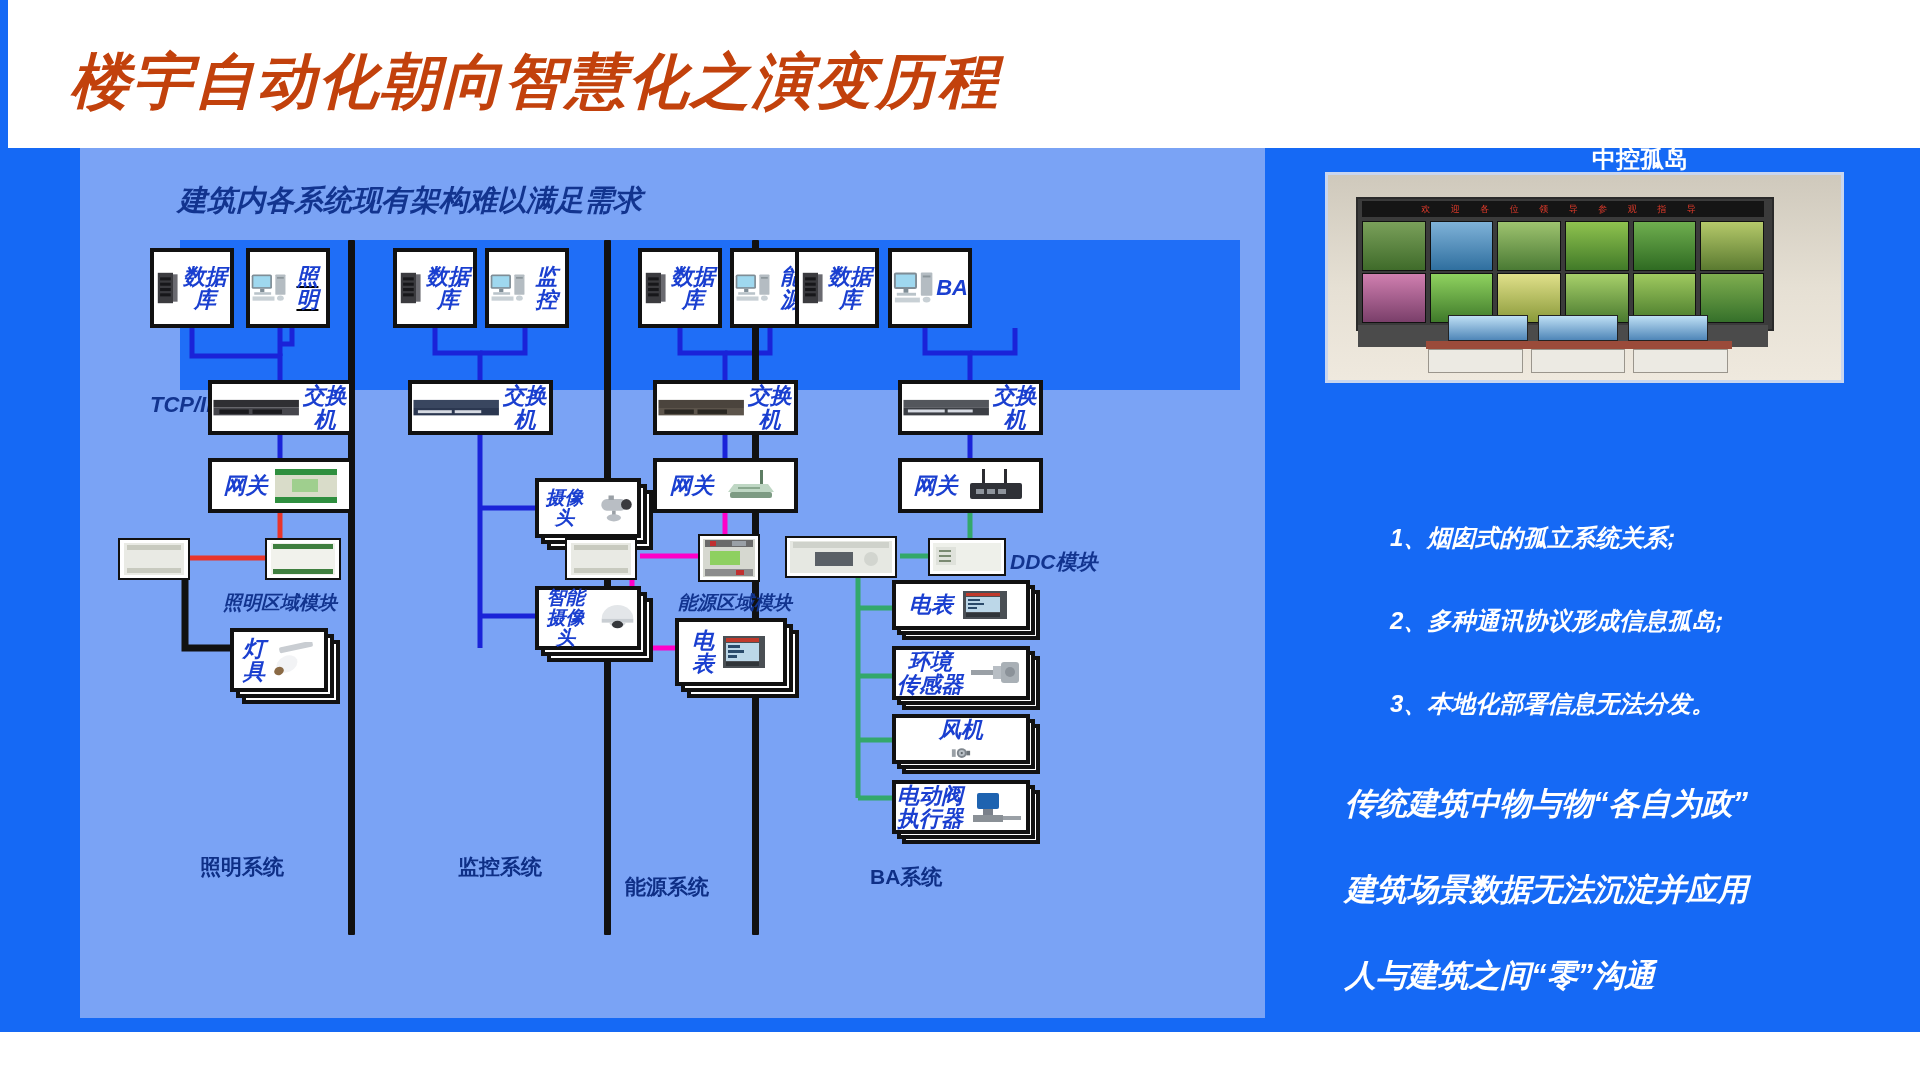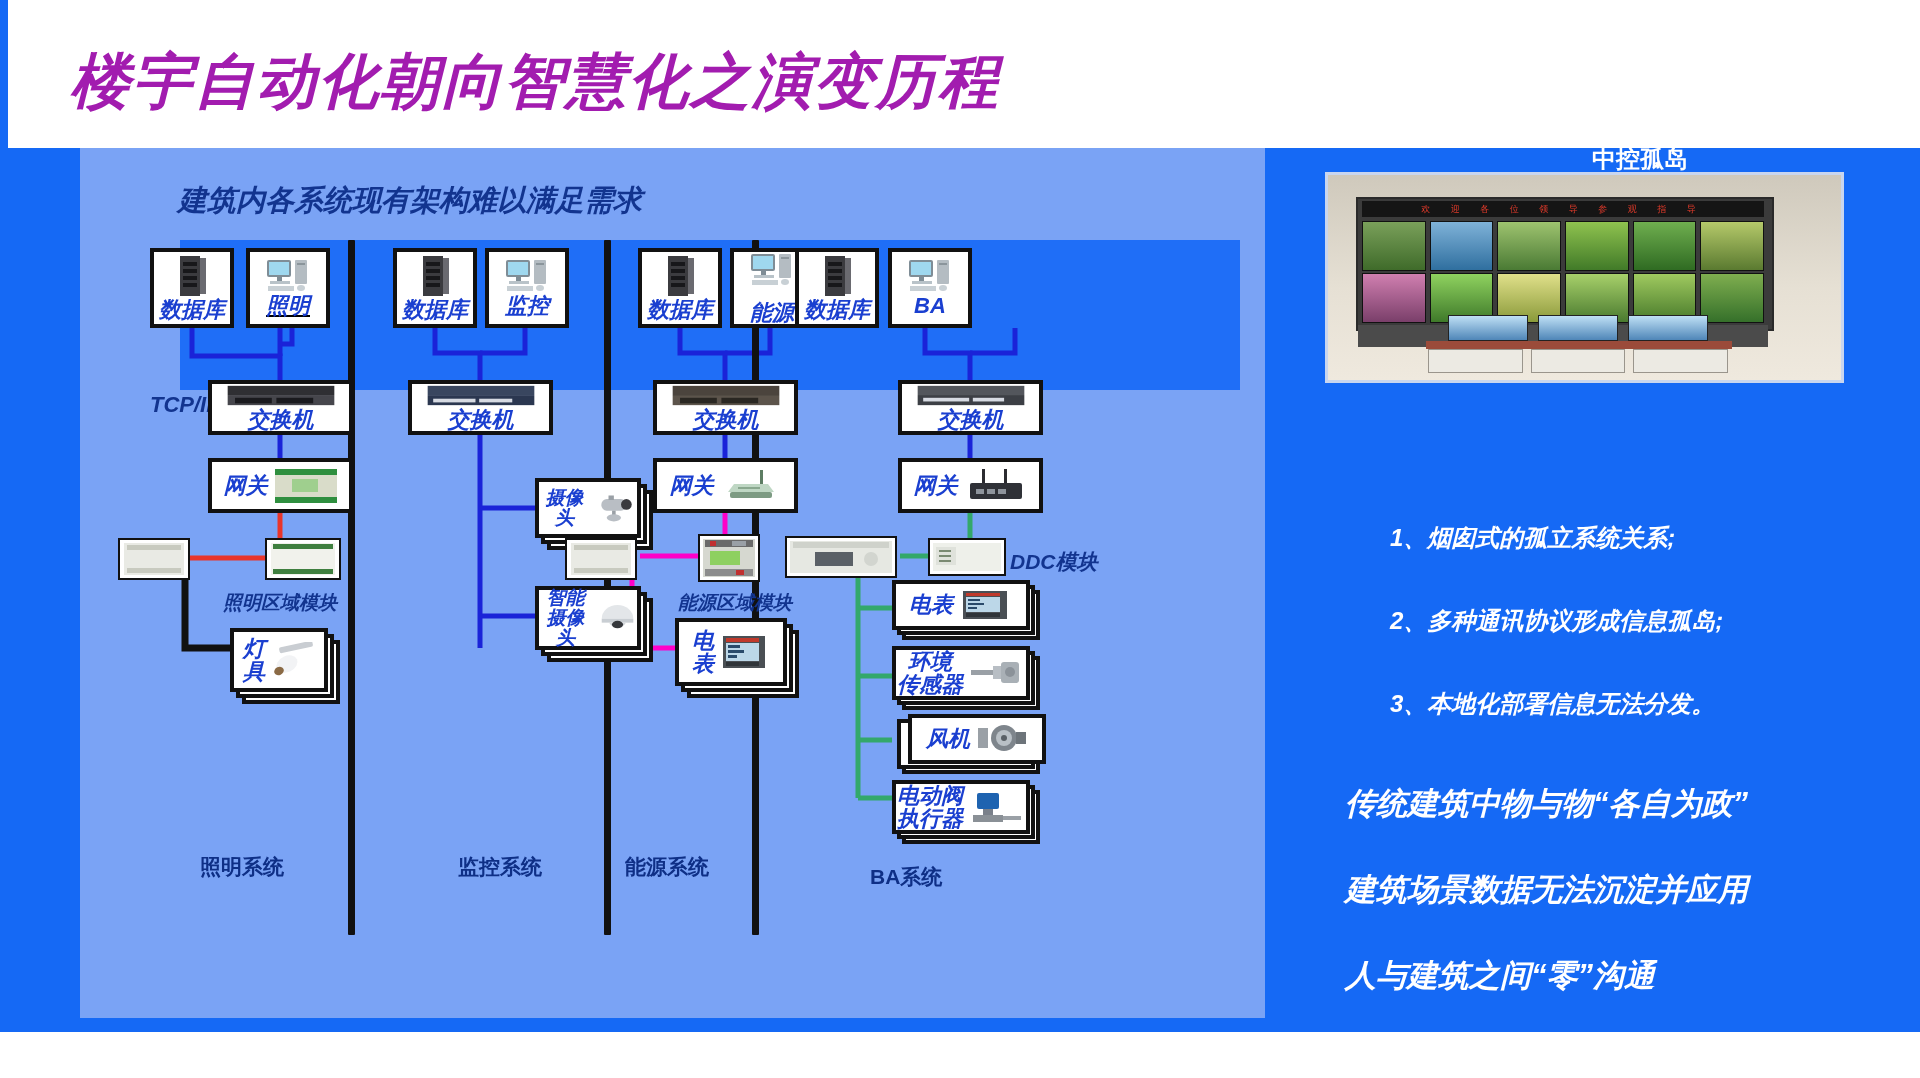--- a/index.html
+++ b/index.html
@@ -13,21 +13,21 @@
   
   #page{position:absolute;inset:0;background:#ffffff;}
   #band{position:absolute;left:0;top:148px;width:1920px;height:884px;background:#1569f5;}
   #bandBottom{position:absolute;left:0;top:1032px;width:1920px;height:46px;background:#ffffff;}
   #leftEdge{position:absolute;left:0;top:0;width:8px;height:1078px;background:#1569f5;}
 
   
   #title{
     position:absolute;left:70px;top:42px;
     font-size:60px;font-weight:bold;font-style:italic;
-    color:#a21caf;letter-spacing:2px;white-space:nowrap;
+    color:#c2410c;letter-spacing:2px;white-space:nowrap;
     font-family:"DejaVu Sans","Liberation Sans",sans-serif;
   }
 
   
   #panel{
     position:absolute;left:80px;top:148px;width:1185px;height:870px;
     background:#7aa3f5;
   }
   #subtitle{
     position:absolute;left:98px;top:33px;
@@ -40,21 +40,21 @@
     background:#1f6ef7;
   }
   
   .divider{position:absolute;width:7px;background:#111;border-radius:1px;}
 
   
   .card{
     position:absolute;background:#ffffff;border:4px solid #111;
     box-sizing:border-box;
     display:flex;align-items:center;justify-content:center;
-    flex-direction:column;
+    flex-direction:row;
   }
   .card .lbl{
     font-size:22px;font-weight:bold;font-style:italic;color:#1a3fd0;
     line-height:1.05;text-align:center;
   }
   .card.row{flex-direction:row;gap:6px;}
   .stack{position:absolute;}
   .stack .sh{position:absolute;background:#fff;border:4px solid #111;box-sizing:border-box;}
 
   .plainlabel{
@@ -377,21 +377,21 @@
           <rect x="6" y="11" width="33" height="18" fill="#bcd7e8"></rect>
           <g fill="#2a4a6a">
               <rect x="8" y="13" width="12" height="3"></rect>
               <rect x="8" y="18" width="16" height="3"></rect>
               <rect x="8" y="23" width="9" height="3"></rect>
             </g>
           <rect x="6" y="30" width="33" height="4" fill="#2f3439"></rect>
         </svg>
       </div>
     </div>
-    <div class="syslabel" style="left:545px;top:705px;">能源系统</div>
+    <div class="syslabel" style="left:545px;top:725px;">能源系统</div>
 
     <div class="card" style="left:715px;top:100px;width:84px;height:80px;">
       <svg width="34" height="44" viewBox="0 0 34 44">
         <rect x="5" y="2" width="20" height="40" fill="#3b3b3f"></rect>
           <rect x="25" y="4" width="6" height="36" fill="#6a6a70"></rect>
         <g fill="#17171a">
             <rect x="8" y="8" width="14" height="4"></rect>
             <rect x="8" y="15" width="14" height="4"></rect>
             <rect x="8" y="22" width="14" height="4"></rect>
             <rect x="8" y="29" width="14" height="4"></rect>
@@ -485,21 +485,21 @@
               <rect x="9" y="15" width="16" height="2"></rect>
               <rect x="9" y="19" width="9" height="2"></rect>
             </g>
           <rect x="7" y="25" width="34" height="4" fill="#2f3439"></rect>
         </svg>
       </div>
     </div>
     <div class="stack" style="left:812px;top:566px;width:150px;height:62px;">
       <div class="sh" style="left:10px;top:10px;width:138px;height:50px;"></div>
       <div class="sh" style="left:5px;top:5px;width:138px;height:50px;"></div>
-      <div class="card row" style="left:16px;top:0;width:138px;height:50px;">
+      <div class="card row" style="left:0;top:0;width:138px;height:50px;flex-direction:column;">
         <span class="lbl">风机</span>
         <svg width="52" height="34" viewBox="0 0 52 34">
           <rect x="2" y="6" width="10" height="20" fill="#9aa0a6"></rect>
             <circle cx="28" cy="16" r="13" fill="#7e858c"></circle>
           <circle cx="28" cy="16" r="8" fill="#b9c0c6"></circle>
             <circle cx="28" cy="16" r="3" fill="#5a6066"></circle>
           <rect x="40" y="10" width="10" height="12" fill="#6d747a"></rect>
         </svg>
       </div>
     </div>

